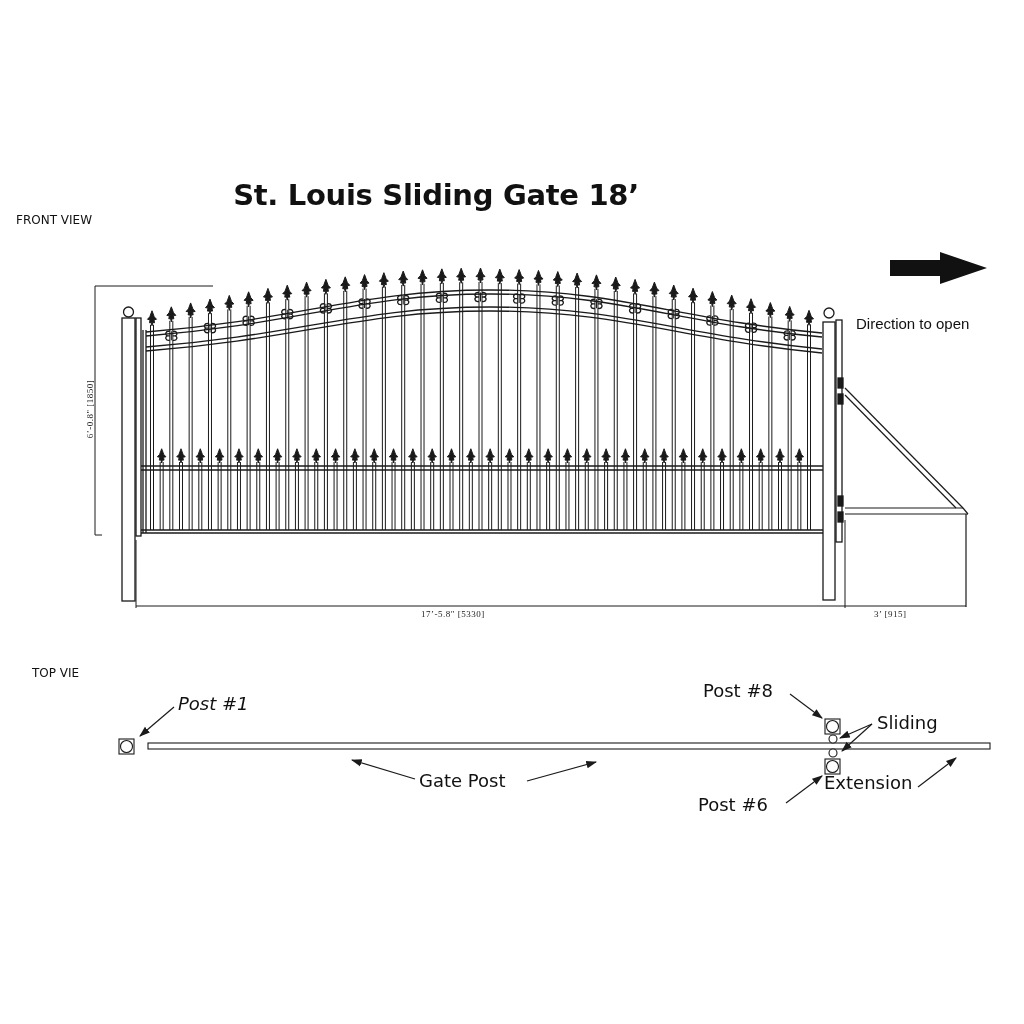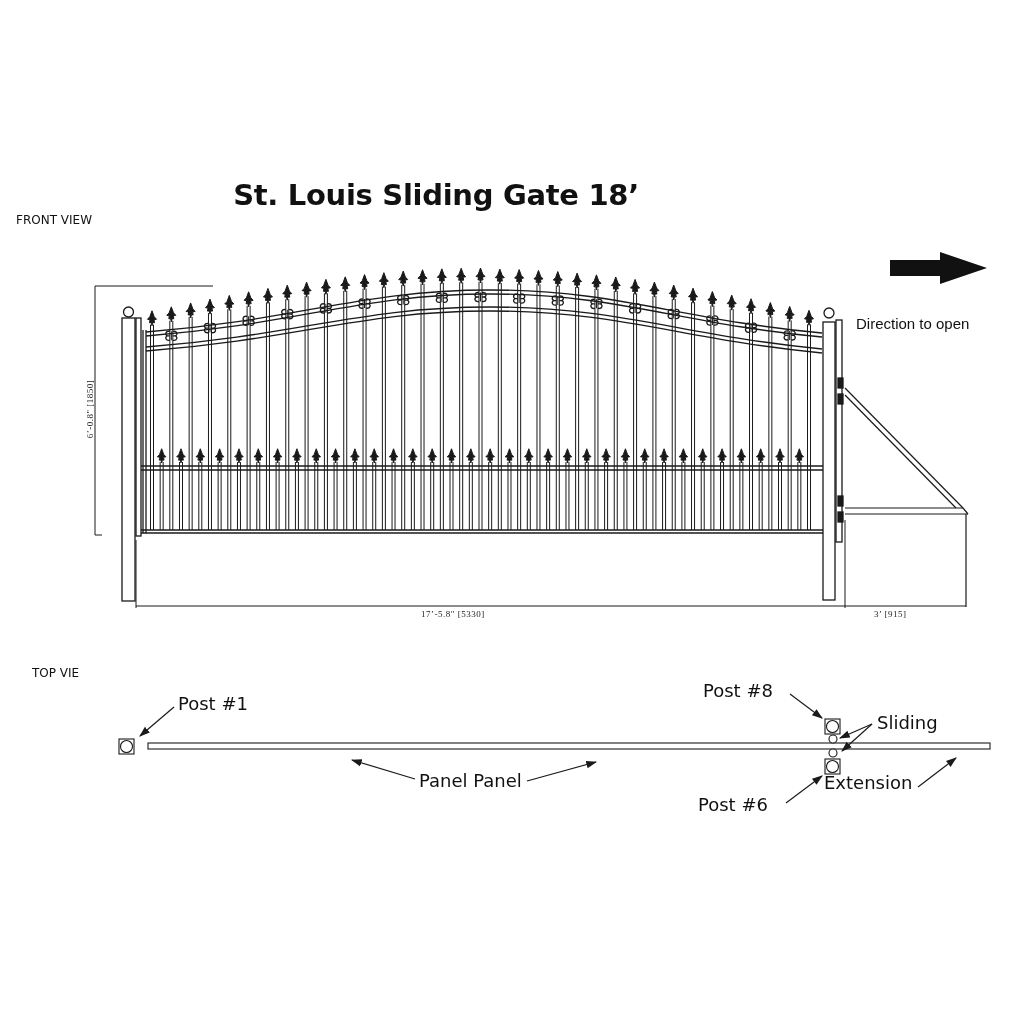--- a/index.html
+++ b/index.html
@@ -22,24 +22,24 @@
 <div class="abs title"><span>St. Louis Sliding Gate 18’</span></div>
 <div class="abs section-label" style="left:16px; top:213px;">FRONT VIEW</div>
 <div class="abs section-label" style="left:32px; top:666px;">TOP  VIE</div>
 
 <div class="abs dir-label" style="left:856px; top:300px;margin-top:15px;">Direction to open</div>
 
 <div class="abs dim" style="left:421px; top:609px;">17’-5.8" [5330]</div>
 <div class="abs dim" style="left:874px; top:609px;">3’  [915]</div>
 <div class="abs dim" style="left:40px; top:404px; transform: rotate(-90deg); transform-origin: 50% 50%; width:100px; text-align:center;">6’-0.8" [1850]</div>
 
-<div class="abs callout" style="left:178px; top:693px;">Post #1</div>
+<div class="abs callout" style="left:178px; top:693px;font-style:italic;">Post #1</div>
 <div class="abs callout" style="left:703px; top:680px;">Post #8</div>
 <div class="abs callout" style="left:877px; top:712px;">Sliding</div>
-<div class="abs callout" style="left:419px; top:770px;">Panel Panel</div>
+<div class="abs callout" style="left:419px; top:770px;">Gate Post</div>
 <div class="abs callout" style="left:698px; top:794px;">Post #6</div>
 <div class="abs callout" style="left:824px; top:772px;">Extension</div>
 
 <svg width="1024" height="1024" viewBox="0 0 1024 1024">
   <defs>
     <marker id="ah" viewBox="0 0 10 10" refX="9" refY="5" markerWidth="9" markerHeight="9" orient="auto-start-reverse">
       <path d="M0,1.5 L10,5 L0,8.5 z" fill="#1a1a1a"></path>
     </marker>
 
     <symbol id="finial" viewBox="-6 -16 12 18" overflow="visible">

